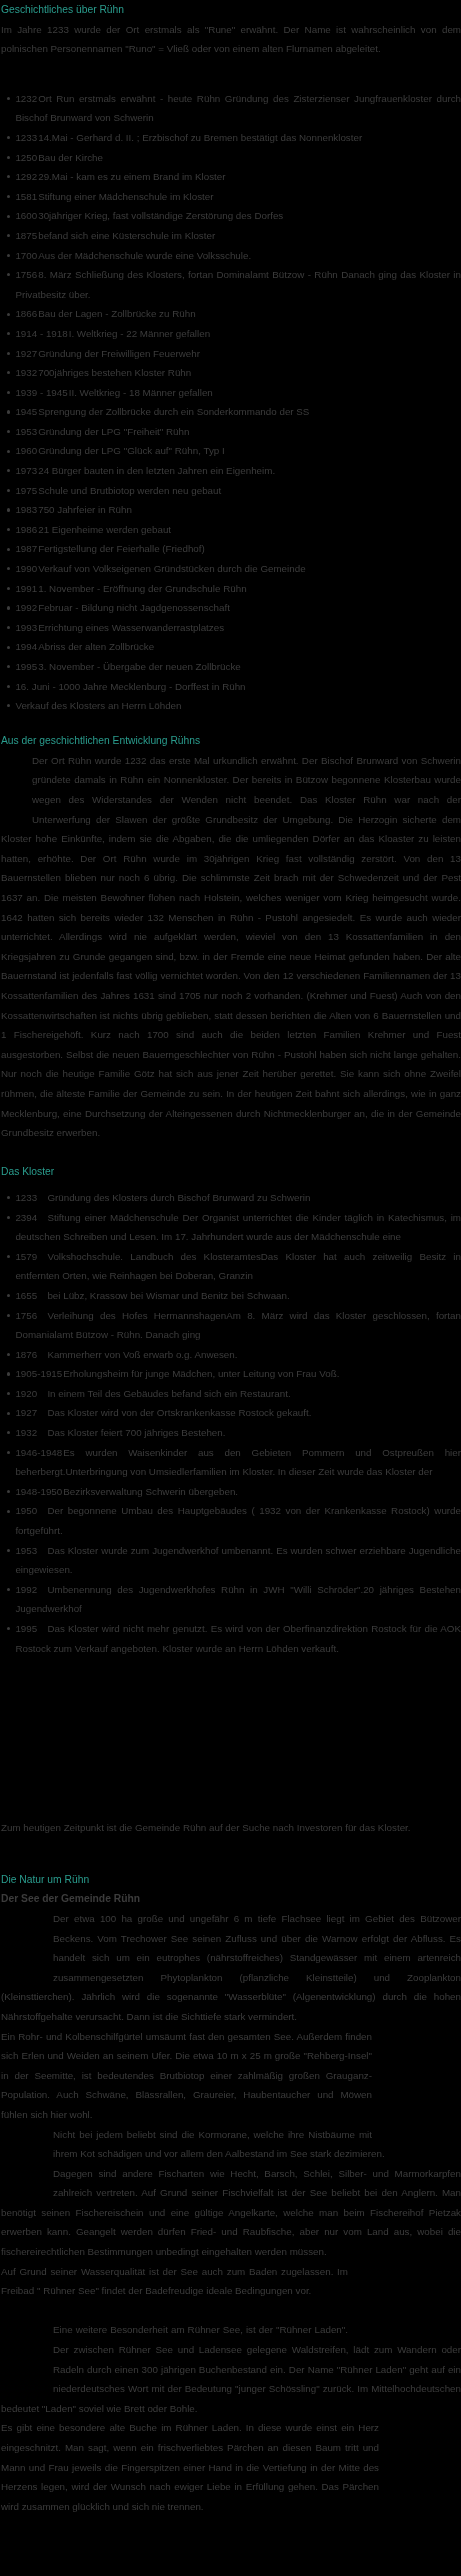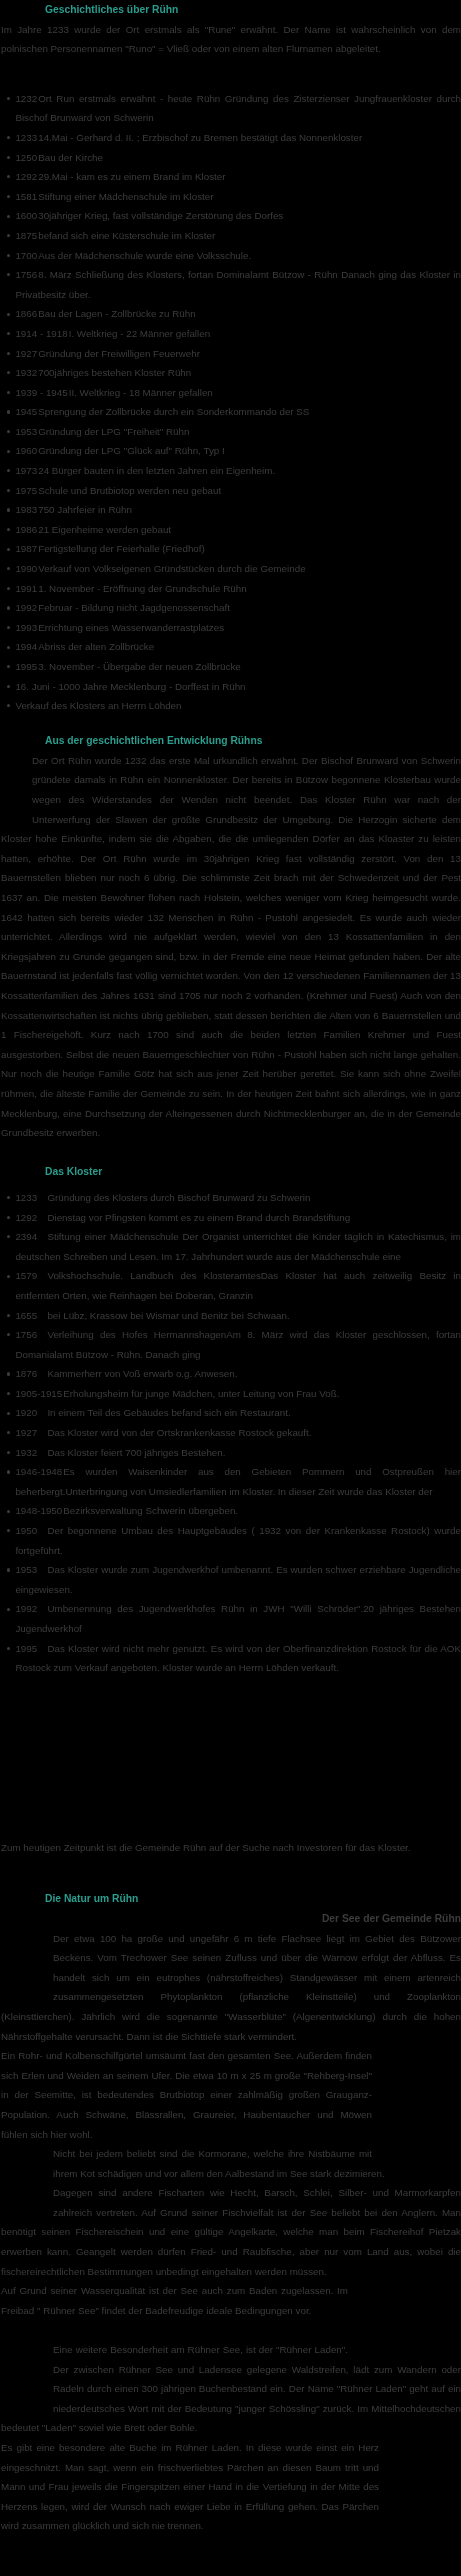--- a/index.html
+++ b/index.html
@@ -3,22 +3,22 @@
 <meta charset="utf-8">
 <style>
   html,body{margin:0;padding:0;background:#000;}
   body{
     width:462px;height:2834px;overflow:hidden;
     font-family:"Liberation Sans",sans-serif;
     font-size:9.8px;line-height:19.6px;color:#3c3c3c;
   }
   .page{width:462px;padding:0 1px;box-sizing:border-box;}
   h2,h3,p,ul{margin:0;padding:0;}
-  .hd{color:#2a9d8e;font-size:10.3px;font-weight:700;line-height:19.6px;margin-left:44px;}
-  .subhd{color:#3c3c3c;font-size:10.3px;font-weight:700;line-height:19.6px;text-align:right;}
+  .hd{color:#2a9d8e;font-size:10.3px;font-weight:400;line-height:19.6px;}
+  .subhd{color:#3c3c3c;font-size:10.3px;font-weight:700;line-height:19.6px;}
   .just{text-align:justify;}
   .sp{height:19.6px;}
   ul.tl{list-style:none;margin-top:6px;}
   .tl-item{position:relative;padding-left:14.4px;text-align:justify;}
   .tl-item::before{
     content:"";position:absolute;left:5.7px;top:8.2px;
     width:3.1px;height:3.1px;border-radius:50%;background:#3c3c3c;
   }
   .yr{display:inline-block;min-width:20.6px;padding-right:1px;white-space:nowrap;}
   .yr:empty{display:none;}
@@ -79,21 +79,20 @@
     <div class="fl" style="width:31px;height:59px"></div>
     <p class="just">Der Ort Rühn wurde 1232 das erste Mal urkundlich erwähnt. Der Bischof Brunward von Schwerin gründete damals in Rühn ein Nonnenkloster. Der bereits in Bützow begonnene Klosterbau wurde wegen des Widerstandes der Wenden nicht beendet. Das Kloster Rühn war nach der Unterwerfung der Slawen der größte Grundbesitz der Umgebung. Die Herzogin sicherte dem Kloster hohe Einkünfte, indem sie die Abgaben, die die umliegenden Dörfer an das Kloaster zu leisten hatten, erhöhte. Der Ort Rühn wurde im 30jährigen Krieg fast vollständig zerstört. Von den 13 Bauernstellen blieben nur noch 6 übrig. Die schlimmste Zeit brach mit der Schwedenzeit und der Pest 1637 an. Die meisten Bewohner flohen nach Holstein, welches weniger vom Krieg heimgesucht wurde. 1642 hatten sich bereits wieder 132 Menschen in Rühn - Pustohl angesiedelt. Es wurde auch wieder unterrichtet. Allerdings wird nie aufgeklärt werden, wieviel von den 13 Kossattenfamilien in den Kriegsjahren zu Grunde gegangen sind, bzw. in der Fremde eine neue Heimat gefunden haben. Der alte Bauernstand ist jedenfalls fast völlig vernichtet worden. Von den 12 verschiedenen Familiennamen der 13 Kossattenfamilien des Jahres 1631 sind 1705 nur noch 2 vorhanden. (Krehmer und Fuest) Auch von den Kossattenwirtschaften ist nichts übrig geblieben, statt dessen berichten die Alten von 6 Bauernstellen und 1 Fischereigehöft. Kurz nach 1700 sind auch die beiden letzten Familien Krehmer und Fuest ausgestorben. Selbst die neuen Bauerngeschlechter von Rühn - Pustohl haben sich nicht lange gehalten. Nur noch die heutige Familie Götz hat sich aus jener Zeit herüber gerettet. Sie kann sich ohne Zweifel rühmen, die älteste Familie der Gemeinde zu sein. In der heutigen Zeit bahnt sich allerdings, wie in ganz Mecklenburg, eine Durchsetzung der Alteingessenen durch Nichtmecklenburger an, die in der Gemeinde Grundbesitz erwerben.</p>
   </div>
 
   <div class="sp" style="height:19.6px"></div>
 
   <h2 class="hd">Das Kloster</h2>
   <ul class="tl klist">
 
   <li class="tl-item"><span class="yr">1233</span><span class="tx">Gründung des Klosters durch Bischof Brunward zu Schwerin</span></li>
-      <li class="tl-item"><span class="yr">1292</span><span class="tx">Dienstag vor Pfingsten kommt es zu einem Brand durch Brandstiftung</span></li>
       <li class="tl-item"><span class="yr">2394</span><span class="tx">Stiftung einer Mädchenschule Der Organist unterrichtet die Kinder täglich in Katechismus, im deutschen Schreiben und Lesen. Im 17. Jahrhundert wurde aus der Mädchenschule eine</span></li>
       <li class="tl-item"><span class="yr">1579</span><span class="tx">Volkshochschule. Landbuch des KlosteramtesDas Kloster hat auch zeitweilig Besitz in entfernten Orten, wie Reinhagen bei Doberan, Granzin</span></li>
       <li class="tl-item"><span class="yr">1655</span><span class="tx">bei Lübz, Krassow bei Wismar und Benitz bei Schwaan.</span></li>
       <li class="tl-item"><span class="yr">1756</span><span class="tx">Verleihung des Hofes HermannshagenAm 8. März wird das Kloster geschlossen, fortan Domanialamt Bützow - Rühn. Danach ging</span></li>
       <li class="tl-item"><span class="yr">1876</span><span class="tx">Kammerherr von Voß erwarb o.g. Anwesen.</span></li>
       <li class="tl-item"><span class="yr">1905-1915</span><span class="tx">Erholungsheim für junge Mädchen, unter Leitung von Frau Voß.</span></li>
       <li class="tl-item"><span class="yr">1920</span><span class="tx">In einem Teil des Gebäudes befand sich ein Restaurant.</span></li>
       <li class="tl-item"><span class="yr">1927</span><span class="tx">Das Kloster wird von der Ortskrankenkasse Rostock gekauft.</span></li>
       <li class="tl-item"><span class="yr">1932</span><span class="tx">Das Kloster feiert 700 jähriges Bestehen.</span></li>
       <li class="tl-item"><span class="yr">1946-1948</span><span class="tx">Es wurden Waisenkinder aus den Gebieten Pommern und Ostpreußen hier beherbergt.Unterbringung von Umsiedlerfamilien im Kloster. In dieser Zeit wurde das Kloster der</span></li>

